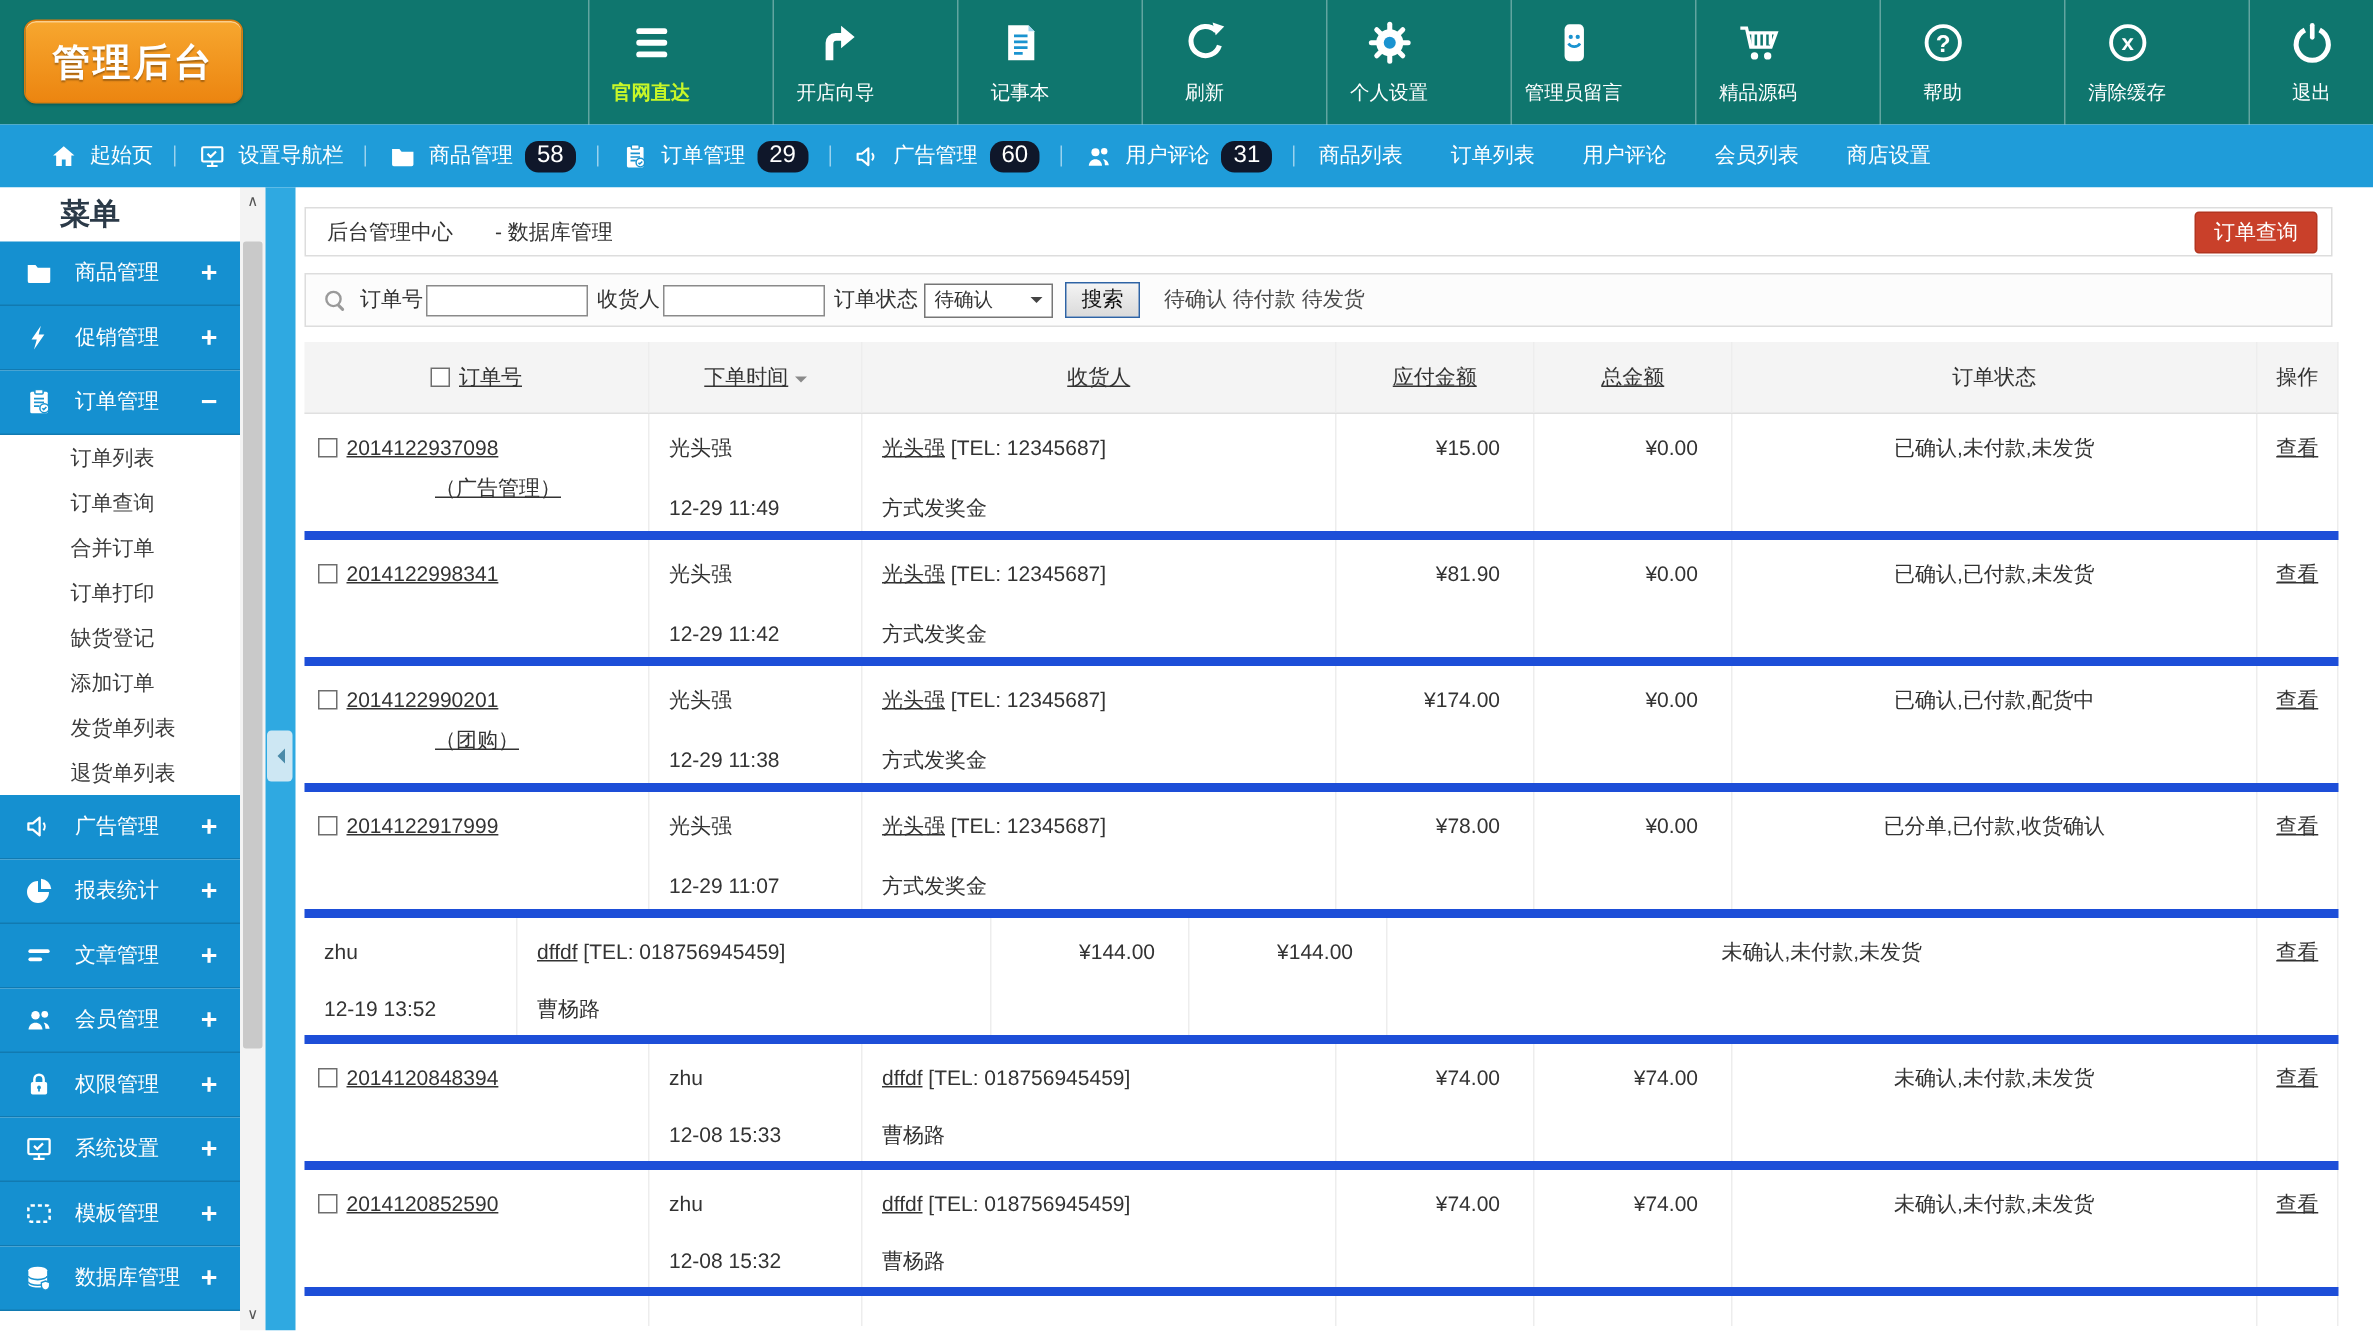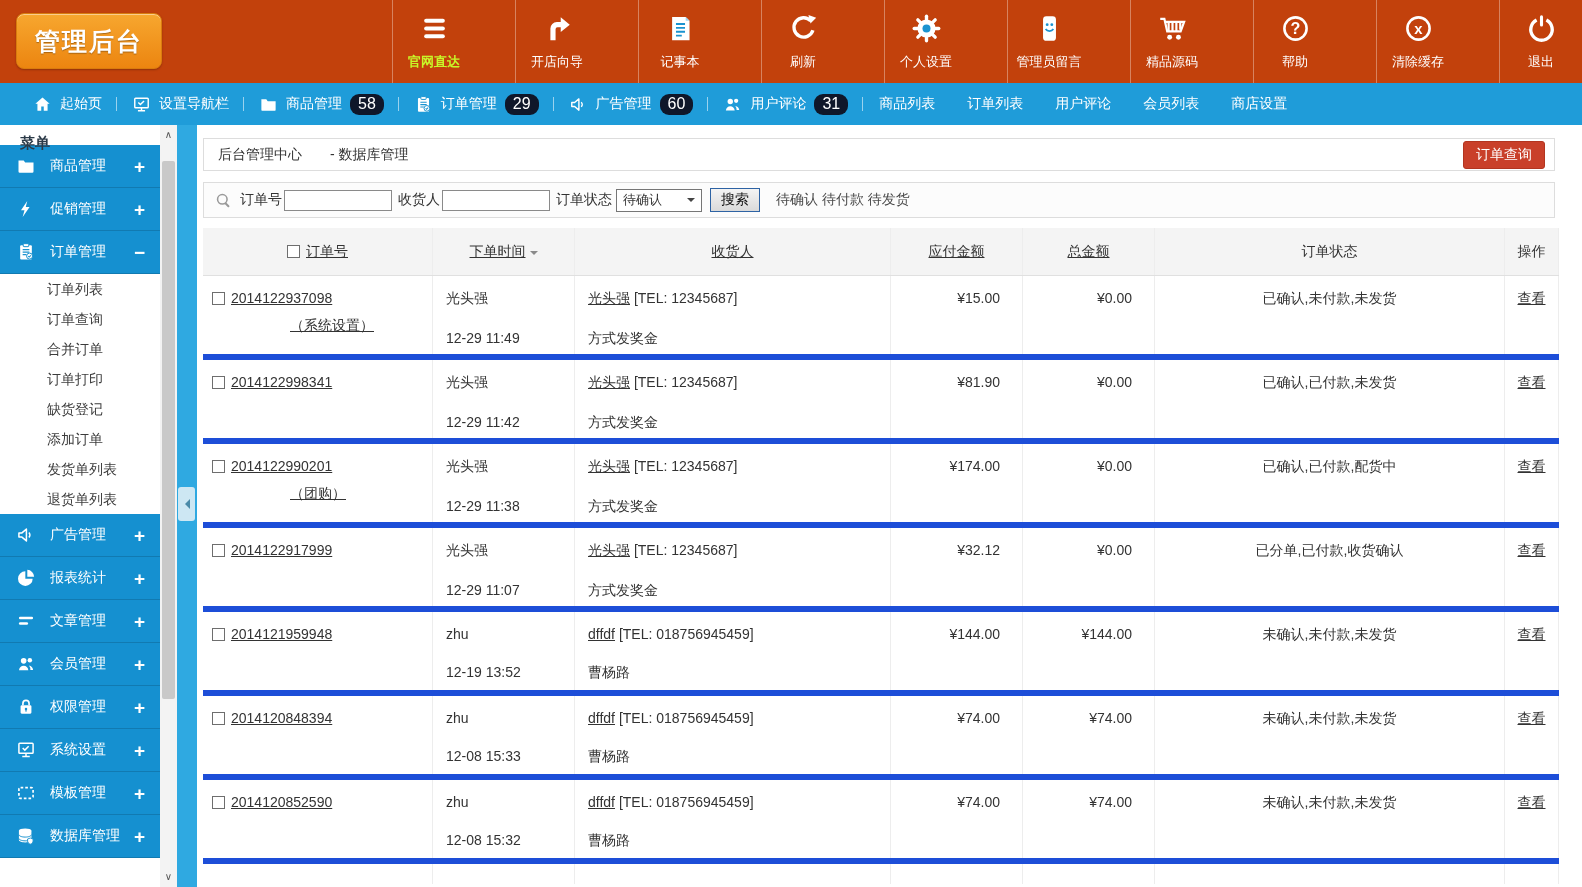--- a/index.html
+++ b/index.html
@@ -1,21 +1,21 @@
 <!DOCTYPE html>
 <html><head>
 <meta charset="utf-8">
 <style>
   * { box-sizing: border-box; margin: 0; padding: 0; }
   html,body { width:1582px; height:887px; overflow:hidden; background:#fff;
     font-family:"Liberation Sans","DejaVu Sans",sans-serif; color:#333; }
   a { color:#333; text-decoration:underline; cursor:pointer; }
 
   
-  .topbar { height:83px; background:#c2410c; display:flex; }
+  .topbar { height:83px; background:#0f766e; display:flex; }
   .logo { margin:13px 0 0 16px; width:146px; height:56px;
     background:linear-gradient(#f7a72f,#ec8510); border:1px solid #d97c0e; border-radius:8px;
     box-shadow:inset 0 1px 0 rgba(255,255,255,.45), 0 1px 2px rgba(0,0,0,.25);
     color:#fff; font-size:25px; font-weight:bold; letter-spacing:2px;
     display:flex; align-items:center; justify-content:center; text-shadow:0 1px 1px rgba(0,0,0,.3); }
   .top-items { margin-left:auto; display:flex; }
   .top-item { width:83px; border-left:1px solid rgba(255,255,255,.35);
     display:flex; flex-direction:column; align-items:center; justify-content:center; gap:9px;
     color:#fff; cursor:pointer;margin-left:40px; }
   .top-item svg { width:31px; height:31px; color:#fff; }
@@ -28,21 +28,21 @@
   .nav-item svg { width:19px; height:19px; color:#fff; }
   .nav-item::after { content:""; position:absolute; right:0; top:50%; transform:translateY(-50%);
     width:1px; height:14px; background:rgba(255,255,255,.55); }
   .badge { background:#0f172a; border-radius:9px; padding:1.5px 8px; font-size:16px; }
   .nav-link { padding:0 16px; font-size:14px; cursor:pointer; white-space:nowrap; }
 
   
   .main { display:flex; height:762px; }
 
   .sidebar { width:160px; flex:none; background:#fff; overflow:hidden; }
-  .side-title { height:20px; line-height:36px; padding-left:20px; font-size:15px; font-weight:bold; color:#2b3a48; }
+  .side-title { height:36px; line-height:36px; padding-left:40px; font-size:20px; font-weight:bold; color:#2b3a48; }
   .side-item { height:43px; background:#1590d0; color:#fff; display:flex; align-items:center;
     padding:0 15px 0 16px; border-bottom:1px solid rgba(0,0,0,.15); cursor:pointer; font-size:14px; }
   .side-item svg { width:20px; height:20px; margin-right:14px; color:#fff; flex:none; }
   .side-item .toggle { margin-left:auto; font-size:19px; font-weight:bold; line-height:1; }
   .submenu { background:#fff; }
   .submenu-item { height:30px; line-height:30px; padding-left:47px; font-size:14px; color:#3c3c3c; cursor:pointer; }
 
   .vscroll { width:17px; flex:none; background:#f3f3f3; position:relative; }
   .varrow { position:absolute; left:0; width:17px; height:16px; color:#555; font-size:10px; text-align:center; line-height:16px; cursor:pointer; }
   .varrow.up { top:2px; } .varrow.down { bottom:2px; }
@@ -483,21 +483,21 @@
             <span>订单状态</span>
           </div>
         <div class="th c7">
             <span>操作</span>
           </div>
       </div>
 
         <div class="trow">
           <div class="td c1">
             <span class="cb"></span><a class="order-no">2014122937098</a>
-            <div class="tag"><a>（系统设置）</a></div>
+            <div class="tag"><a>（广告管理）</a></div>
           </div>
           <div class="td c2">
             <div>光头强</div>
             <div class="l2">12-29 11:49</div>
           </div>
           <div class="td c3">
             <div><a>光头强</a> <span>[TEL: 12345687]</span></div>
             <div class="l2">方式发奖金</div>
           </div>
           <div class="td c4">¥15.00</div>
@@ -550,31 +550,27 @@
             
           </div>
           <div class="td c2">
             <div>光头强</div>
             <div class="l2">12-29 11:07</div>
           </div>
           <div class="td c3">
             <div><a>光头强</a> <span>[TEL: 12345687]</span></div>
             <div class="l2">方式发奖金</div>
           </div>
-          <div class="td c4">¥32.12</div>
+          <div class="td c4">¥78.00</div>
           <div class="td c5">¥0.00</div>
           <div class="td c6">已分单,已付款,收货确认</div>
           <div class="td c7"><a>查看</a></div>
         </div>
 
         <div class="trow">
-          <div class="td c1">
-            <span class="cb"></span><a class="order-no">2014121959948</a>
-            
-          </div>
           <div class="td c2">
             <div>zhu</div>
             <div class="l2">12-19 13:52</div>
           </div>
           <div class="td c3">
             <div><a>dffdf</a> <span>[TEL: 018756945459]</span></div>
             <div class="l2">曹杨路</div>
           </div>
           <div class="td c4">¥144.00</div>
           <div class="td c5">¥144.00</div>

